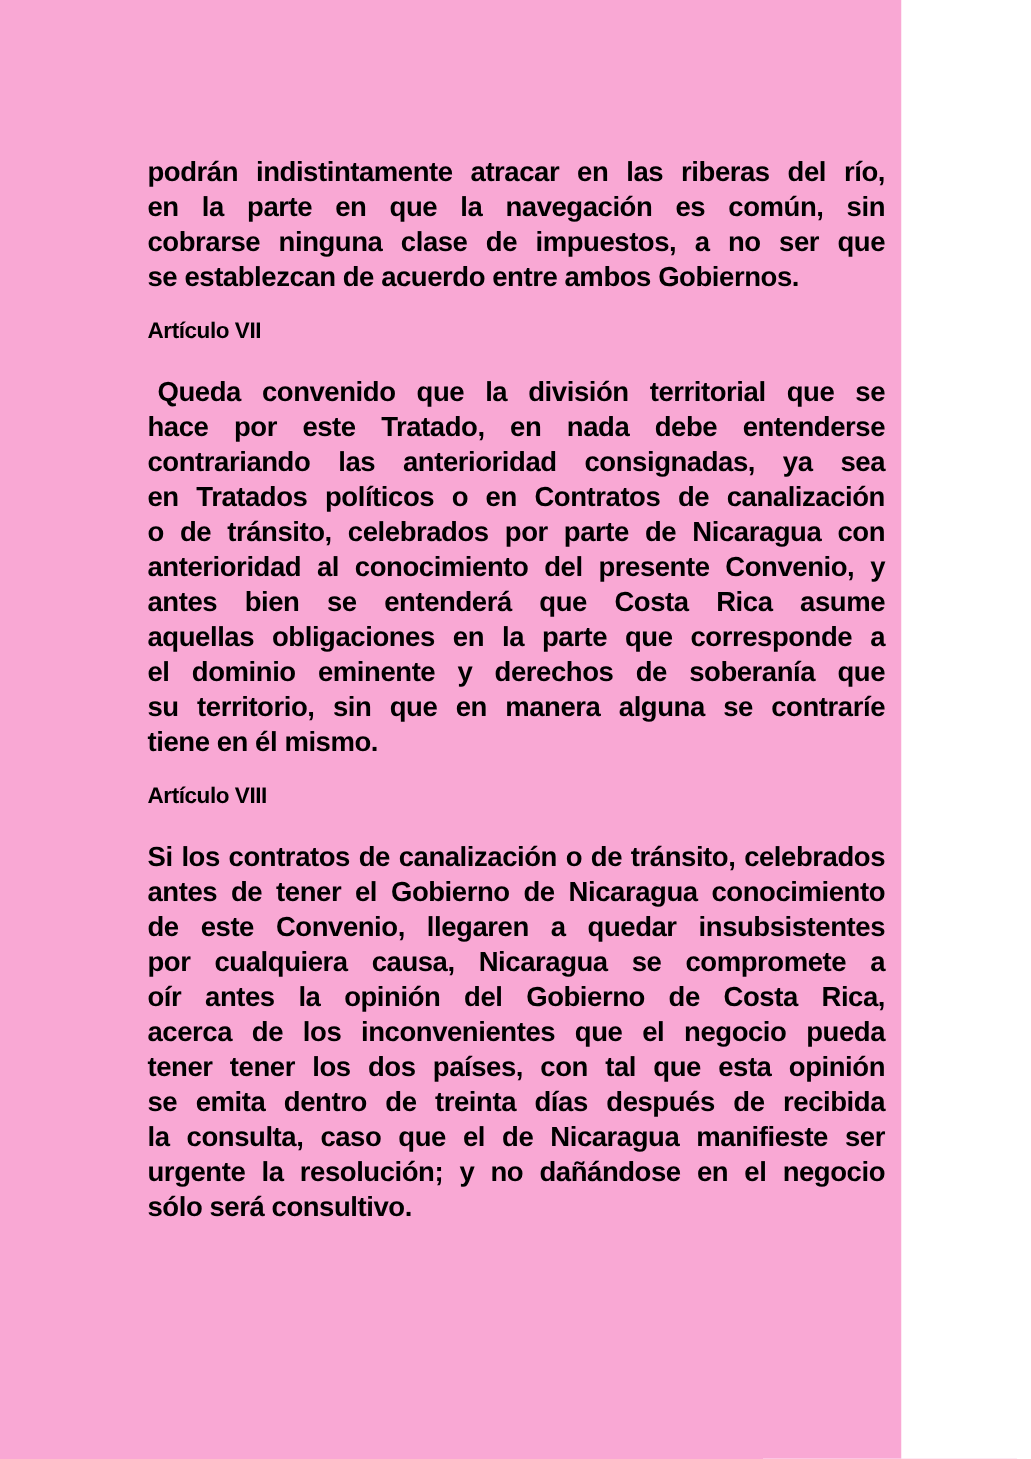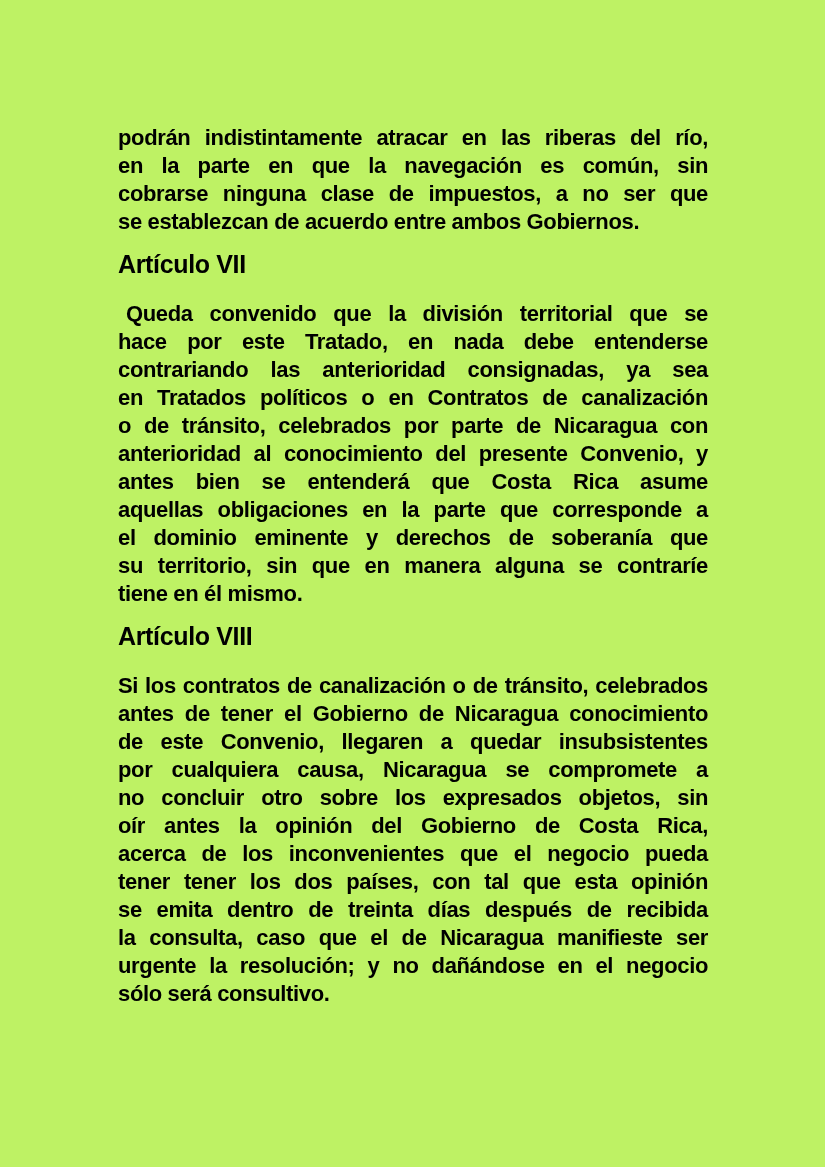--- a/index.html
+++ b/index.html
@@ -7,44 +7,45 @@
     padding: 0;
   }
   body {
     width: 825px;
     height: 1167px;
     background: #ffffff;
     overflow: hidden;
   }
   .page {
     position: relative;
-    width: 825px;
+    width: 709px;
     height: 1167px;
-    background: #bef264;
+    background: #f9a8d4;
+    padding-left: 12px;
   }
   .content {
     position: absolute;
     left: 118px;
     top: 124px;
     width: 590px;
     color: #000000;
     font-family: "Liberation Sans", "DejaVu Sans", sans-serif;
     font-weight: 700;
     font-size: 22px;
     line-height: 28px;
     letter-spacing: -0.35px;
   }
   .para {
     margin: 0 0 14px 0;
     padding: 0;
   }
   .heading {
     margin: 0 0 22px 0;
     padding: 0;
-    font-size: 25px;
+    font-size: 18px;
     line-height: 28px;
     text-align: left;
   }
   .line {
     display: block;
     text-align: justify;
     text-align-last: justify;
     text-justify: inter-word;
     white-space: normal;
   }
@@ -85,21 +86,20 @@
       <span class="line last">tiene en él mismo.</span>
     </p>
 
     <h2 class="heading">Artículo VIII</h2>
 
     <p class="para">
       <span class="line">Si los contratos de canalización o de tránsito, celebrados</span>
       <span class="line">antes de tener el Gobierno de Nicaragua conocimiento</span>
       <span class="line">de este Convenio, llegaren a quedar insubsistentes</span>
       <span class="line">por cualquiera causa, Nicaragua se compromete a</span>
-      <span class="line">no concluir otro sobre los expresados objetos, sin</span>
       <span class="line">oír antes la opinión del Gobierno de Costa Rica,</span>
       <span class="line">acerca de los inconvenientes que el negocio pueda</span>
       <span class="line">tener tener los dos países, con tal que esta opinión</span>
       <span class="line">se emita dentro de treinta días después de recibida</span>
       <span class="line">la consulta, caso que el de Nicaragua manifieste ser</span>
       <span class="line">urgente la resolución; y no dañándose en el negocio</span>
       <span class="line last">sólo será consultivo.</span>
     </p>
 
   </div>

